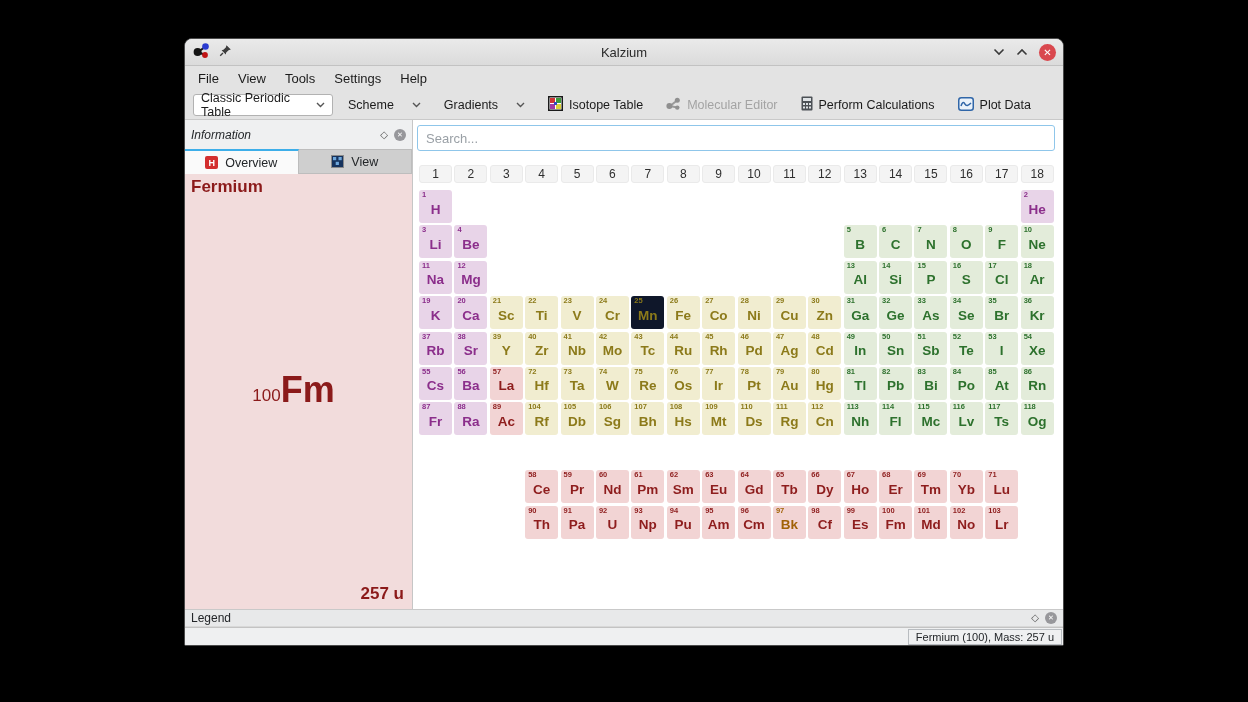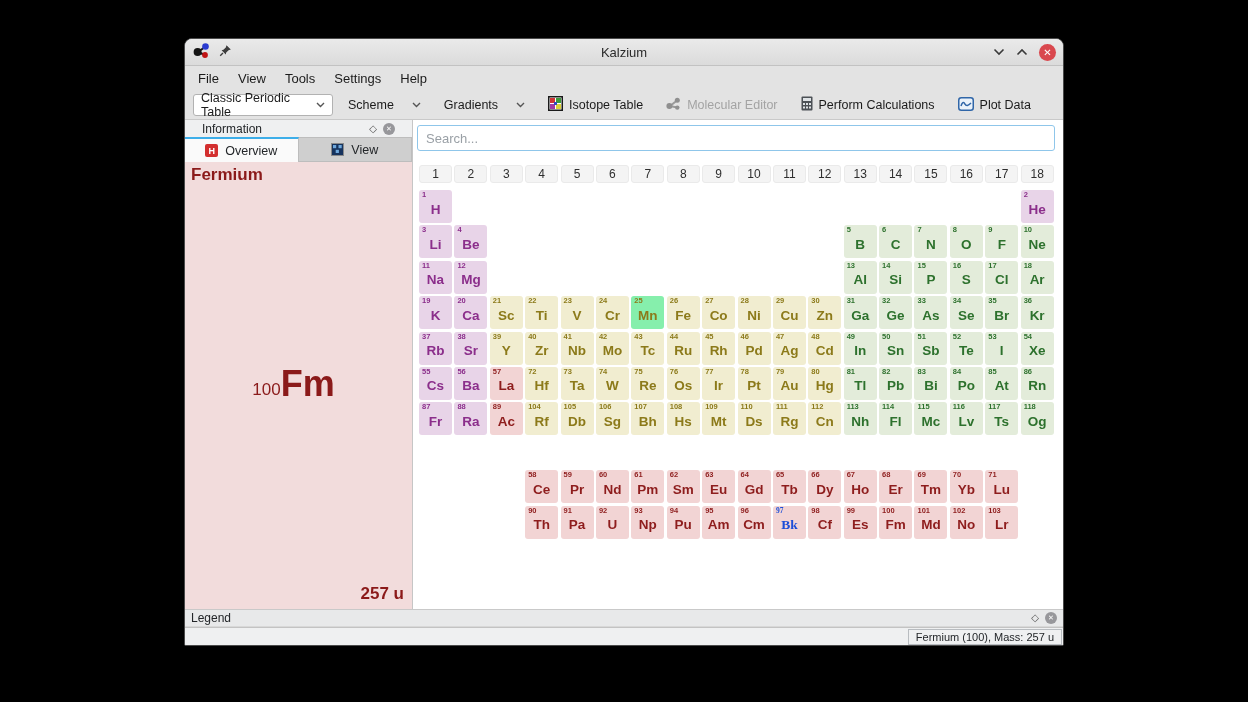--- a/index.html
+++ b/index.html
@@ -25,22 +25,22 @@
     padding-left:8px;font-size:12.5px;color:#1b1b1b;gap:7px;flex:0 0 auto;}
   .combo{width:140px;height:22px;background:#fff;border:1px solid #b2b2b2;border-radius:3px;
     display:flex;align-items:center;justify-content:space-between;padding:0 7px;}
   .flatbtn{height:22px;display:flex;align-items:center;gap:18px;padding:0 8px;}
   .toolbtn{height:24px;display:flex;align-items:center;gap:6px;padding:0 8px;}
   .toolbtn.disabled{color:#a3a3a3;}
   .chev{display:flex;align-items:center;}
   
   .main{flex:1 1 auto;display:flex;min-height:0;background:#fff;}
   .dock-left{width:228px;background:#eff0f1;border-right:1px solid #c6c6c6;display:flex;flex-direction:column;}
-  .dock-header{height:17px;display:flex;align-items:center;justify-content:space-between;padding:0 17px;
-    font-size:12px;color:#232629;}
+  .dock-header{height:29px;display:flex;align-items:center;justify-content:space-between;padding:0 6px;
+    font-size:12px;color:#232629;font-style:italic;}
   .dock-hicons{display:flex;gap:6px;align-items:center;}
   .dock-float{font-size:10px;color:#555;line-height:1;}
   .dock-close{width:12px;height:12px;border-radius:50%;background:#97979b;color:#fff;font-size:7px;
     display:flex;align-items:center;justify-content:center;}
   .tabs{height:25px;display:flex;flex:0 0 auto;}
   .tab{flex:1;display:flex;align-items:center;justify-content:center;gap:7px;font-size:12.5px;color:#232629;
     background:#cfcfcf;border:1px solid #bdbdbd;border-left:none;}
   .tab.active{background:#fafafa;border-top:2px solid #3daee9;border-bottom:none;}
   .tab-icon{flex:0 0 auto;display:flex;align-items:center;justify-content:center;}
   .h-icon{width:13px;height:13px;background:#d32f2f;border-radius:2px;color:#fff;font-weight:700;font-size:9px;}
@@ -352,21 +352,21 @@
               <span class="sym">Ti</span>
             </div>
             <div class="el-cell" style="grid-area: 4 / 5; background: rgb(241, 237, 208); color: rgb(140, 122, 26);">
               <span class="num">23</span>
               <span class="sym">V</span>
             </div>
             <div class="el-cell" style="grid-area: 4 / 6; background: rgb(241, 237, 208); color: rgb(140, 122, 26);">
               <span class="num">24</span>
               <span class="sym">Cr</span>
             </div>
-            <div class="el-cell" style="grid-area: 4 / 7; background: #86efac; color: rgb(140, 122, 26);">
+            <div class="el-cell" style="grid-area: 4 / 7; background: #0f172a; color: rgb(140, 122, 26);">
               <span class="num">25</span>
               <span class="sym">Mn</span>
             </div>
             <div class="el-cell" style="grid-area: 4 / 8; background: rgb(241, 237, 208); color: rgb(140, 122, 26);">
               <span class="num">26</span>
               <span class="sym">Fe</span>
             </div>
             <div class="el-cell" style="grid-area: 4 / 9; background: rgb(241, 237, 208); color: rgb(140, 122, 26);">
               <span class="num">27</span>
               <span class="sym">Co</span>
@@ -700,21 +700,21 @@
               <span class="sym">Pu</span>
             </div>
             <div class="el-cell" style="grid-area: 10 / 9; background: rgb(242, 212, 212); color: rgb(142, 29, 29);">
               <span class="num">95</span>
               <span class="sym">Am</span>
             </div>
             <div class="el-cell" style="grid-area: 10 / 10; background: rgb(242, 212, 212); color: rgb(142, 29, 29);">
               <span class="num">96</span>
               <span class="sym">Cm</span>
             </div>
-            <div class="el-cell" style="grid-area: 10 / 11; background: rgb(242, 212, 212); color: #1d4ed8; font-family: Liberation Serif, serif;">
+            <div class="el-cell" style="grid-area: 10 / 11; background: rgb(242, 212, 212); color: #a16207;">
               <span class="num">97</span>
               <span class="sym">Bk</span>
             </div>
             <div class="el-cell" style="grid-area: 10 / 12; background: rgb(242, 212, 212); color: rgb(142, 29, 29);">
               <span class="num">98</span>
               <span class="sym">Cf</span>
             </div>
             <div class="el-cell" style="grid-area: 10 / 13; background: rgb(242, 212, 212); color: rgb(142, 29, 29);">
               <span class="num">99</span>
               <span class="sym">Es</span>

